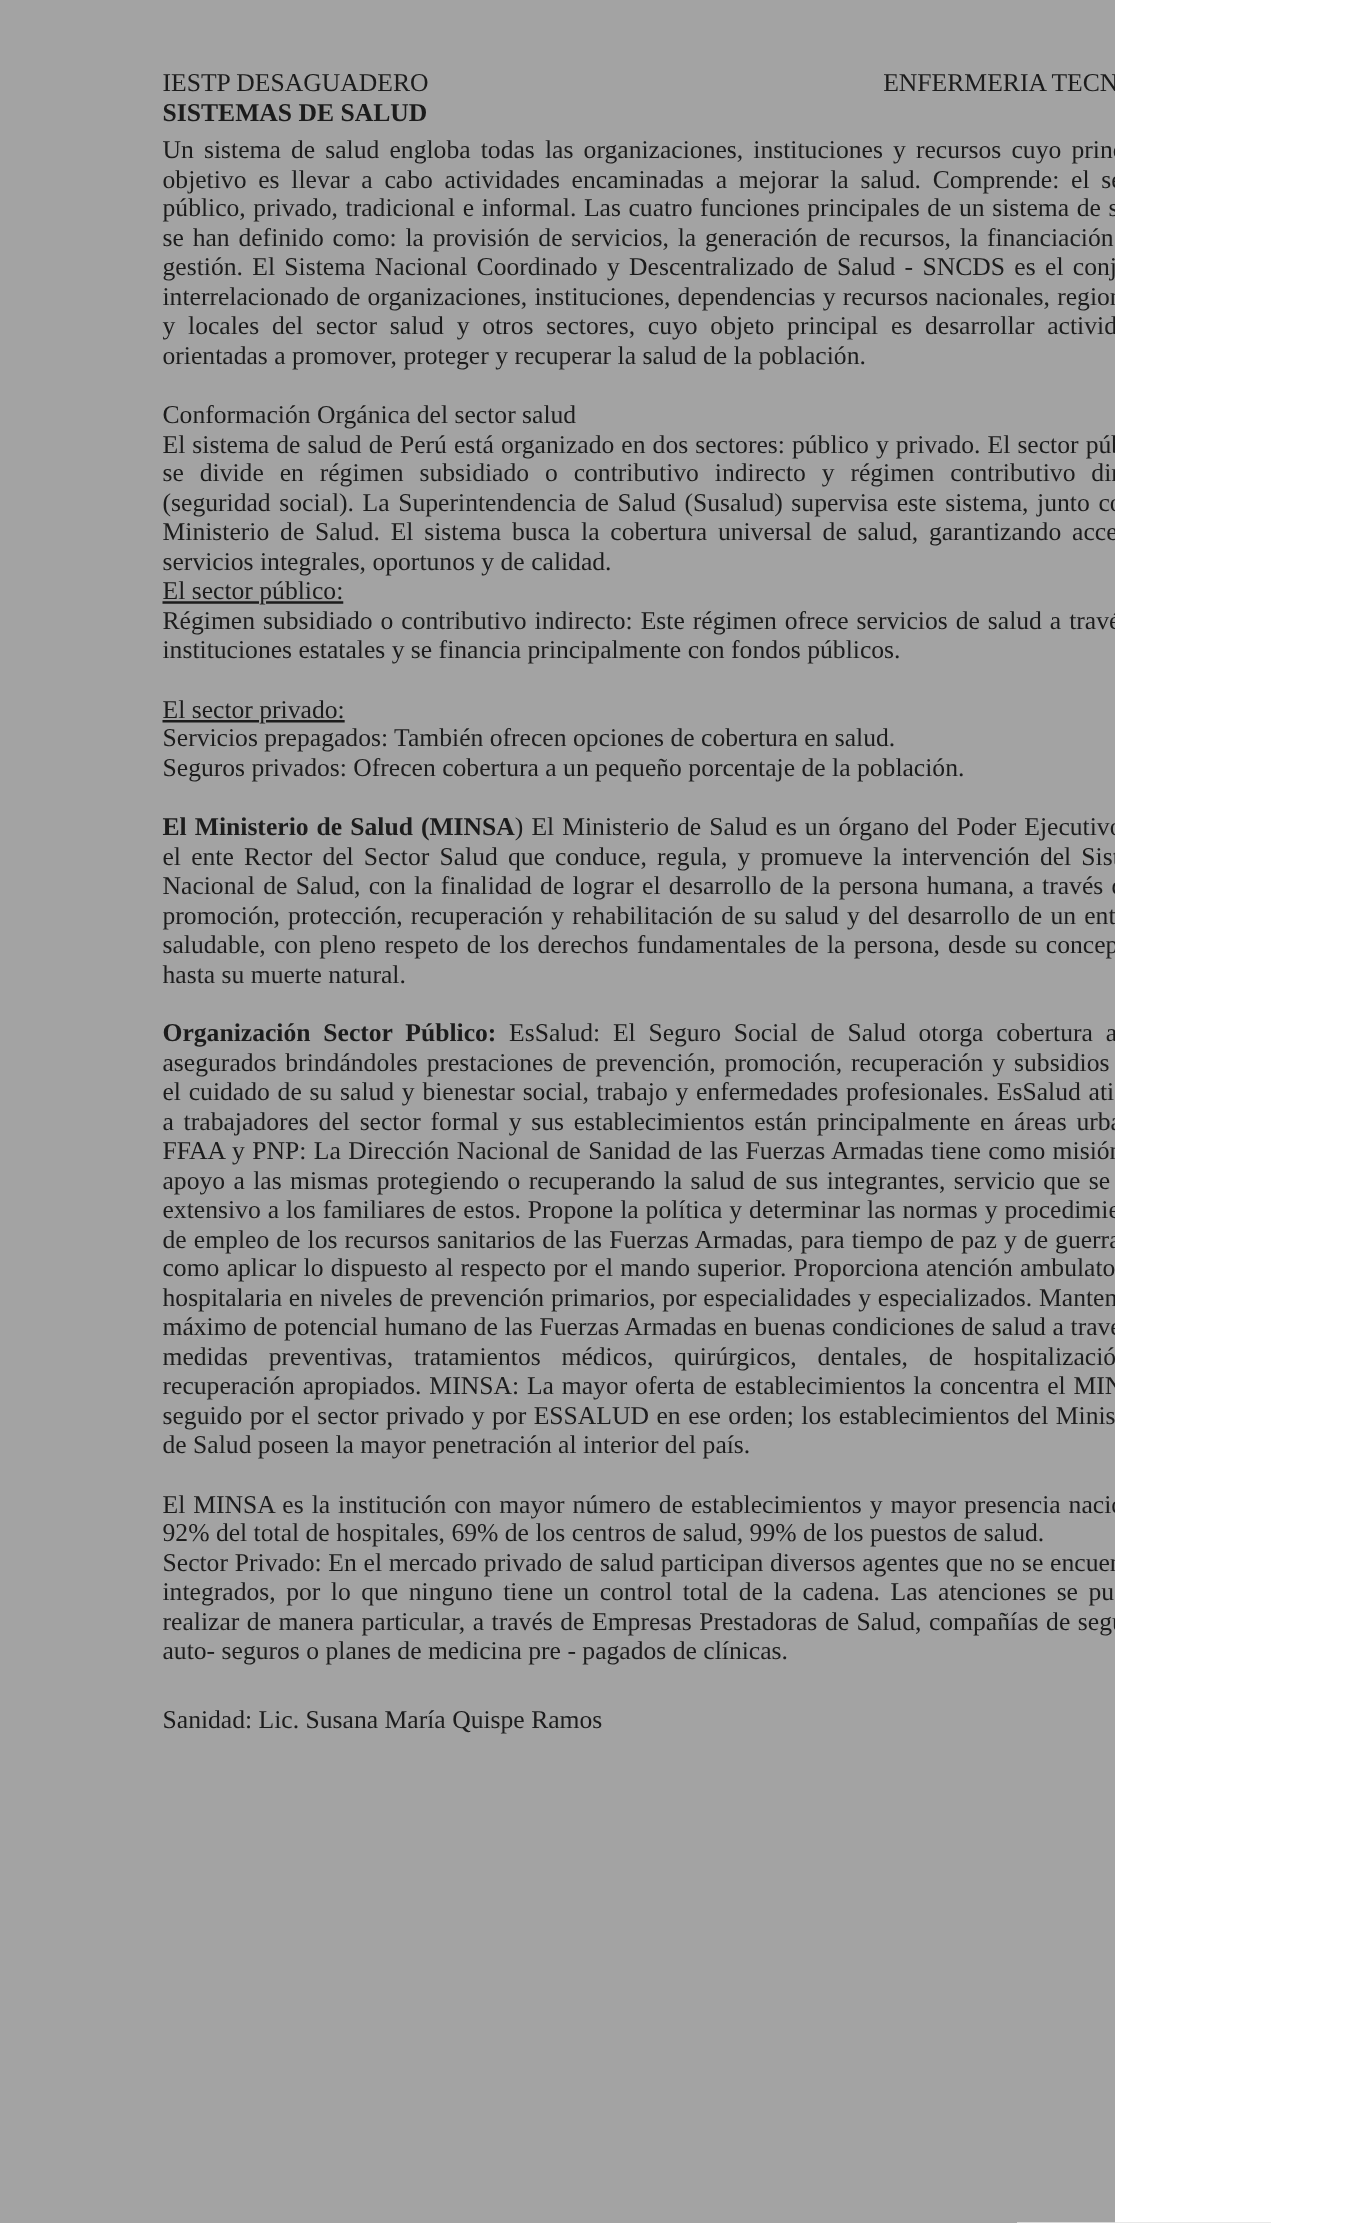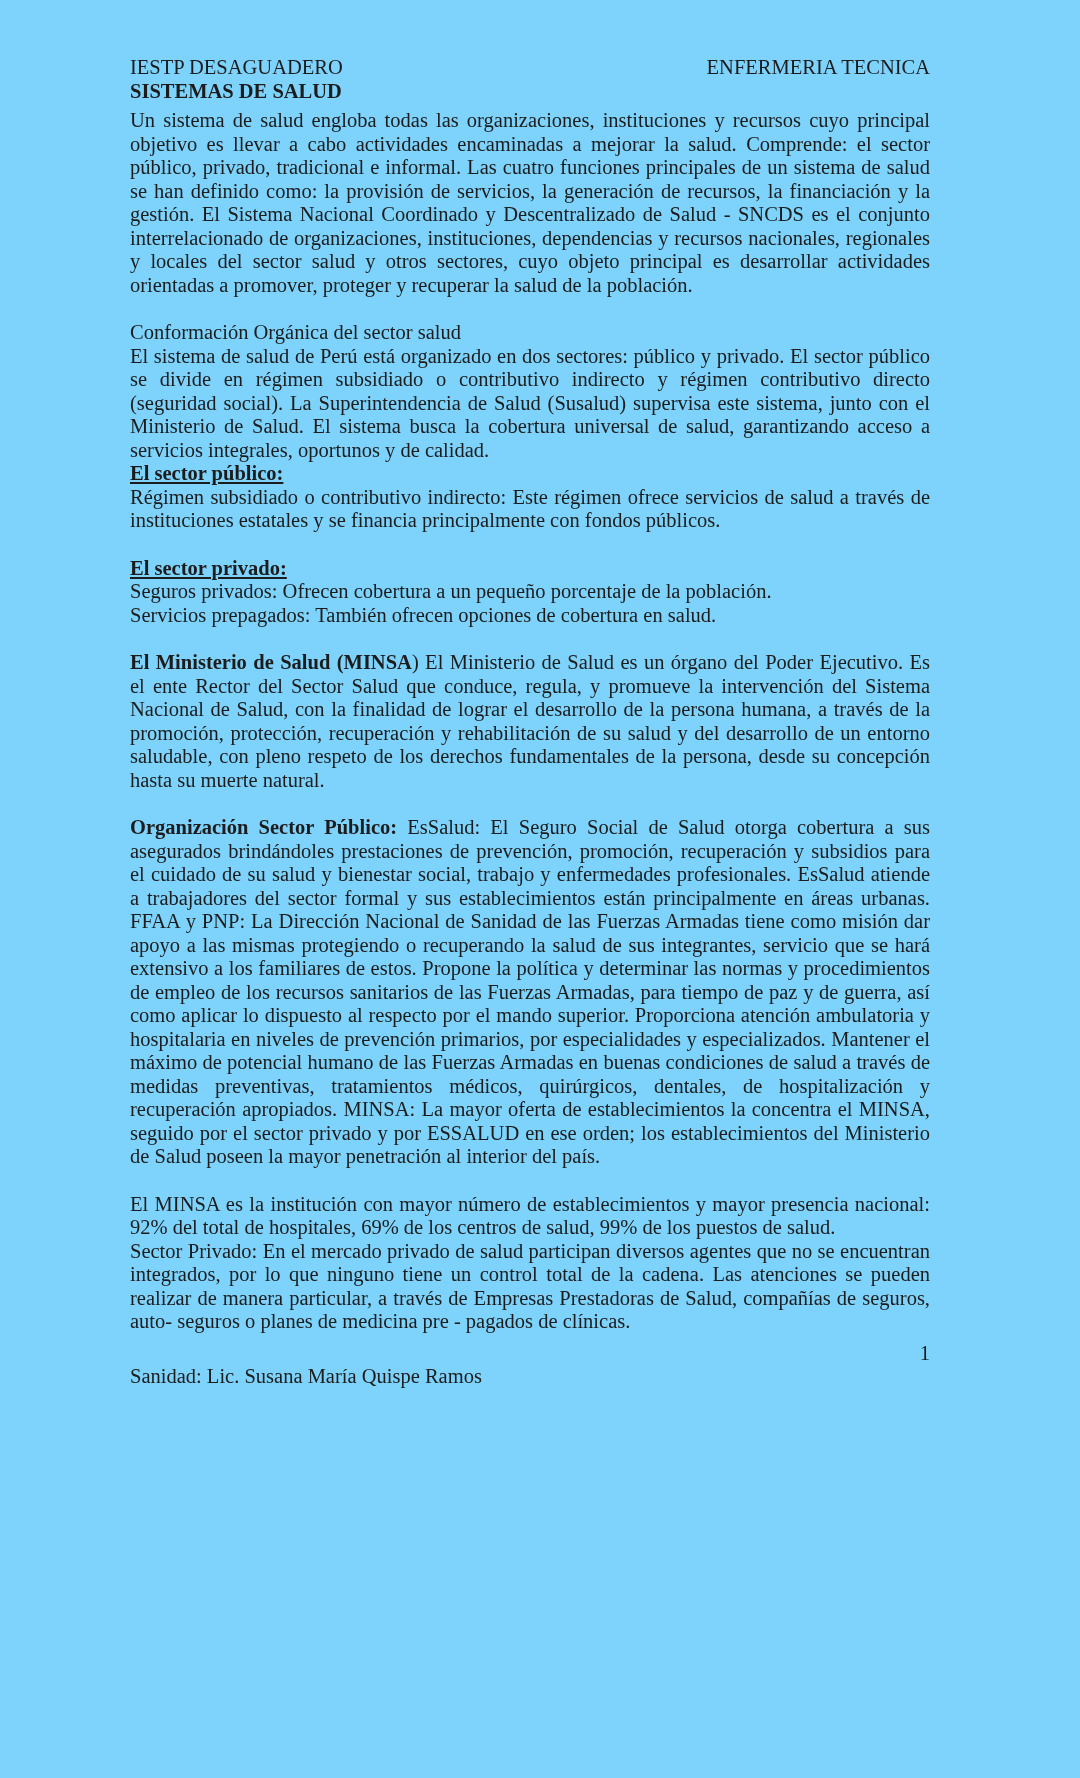--- a/index.html
+++ b/index.html
@@ -2,23 +2,23 @@
 <html><head>
 <meta charset="utf-8">
 <style>
   html, body {
     margin: 0;
     padding: 0;
     background: #ffffff;
   }
   .page {
     position: relative;
-    width: 1080px;
+    width: 892px;
     height: 1778px;
-    background: #7dd3fc;
+    background: #a3a3a3;
     overflow: hidden;
     font-family: "Liberation Serif", "DejaVu Serif", serif;
     color: #1c1c1c;
   }
   .content {
     position: absolute;
     left: 130px;
     top: 56px;
     width: 800px;
     font-size: 20.5px;
@@ -41,21 +41,21 @@
     font-weight: bold;
     margin-top: 0;
     margin-bottom: 6px;
   }
   .section-heading {
     font-weight: normal;
     margin: 0;
     text-align: left;
   }
   .section-subheading {
-    font-weight: bold;
+    font-weight: normal;
     text-decoration: underline;
     margin: 0;
     text-align: left;
   }
   .gap { height: 24px; }
   .bold { font-weight: bold; }
   .page-number-row {
     text-align: right;
     margin-top: 8px;
   }
@@ -84,22 +84,22 @@
     <p class="section-heading">Conformación Orgánica del sector salud</p>
     <p>El sistema de salud de Perú está organizado en dos sectores: público y privado. El sector público se divide en régimen subsidiado o contributivo indirecto y régimen contributivo directo (seguridad social). La Superintendencia de Salud (Susalud) supervisa este sistema, junto con el Ministerio de Salud. El sistema busca la cobertura universal de salud, garantizando acceso a servicios integrales, oportunos y de calidad.</p>
 
     <p class="section-subheading">El sector público:</p>
     <p>Régimen subsidiado o contributivo indirecto: Este régimen ofrece servicios de salud a través de instituciones estatales y se financia principalmente con fondos públicos.</p>
 
     <div class="gap"></div>
 
 
     <p class="section-subheading">El sector privado:</p>
+    <p>Servicios prepagados: También ofrecen opciones de cobertura en salud.</p>
     <p>Seguros privados: Ofrecen cobertura a un pequeño porcentaje de la población.</p>
-    <p>Servicios prepagados: También ofrecen opciones de cobertura en salud.</p>
 
     <div class="gap"></div>
 
     <p><span class="bold">El Ministerio de Salud (MINSA</span><span>) El Ministerio de Salud es un órgano del Poder Ejecutivo. Es el ente Rector del Sector Salud que conduce, regula, y promueve la intervención del Sistema Nacional de Salud, con la finalidad de lograr el desarrollo de la persona humana, a través de la promoción, protección, recuperación y rehabilitación de su salud y del desarrollo de un entorno saludable, con pleno respeto de los derechos fundamentales de la persona, desde su concepción hasta su muerte natural.</span></p>
 
     <div class="gap"></div>
 
     <p><span class="bold">Organización Sector Público:</span><span> EsSalud: El Seguro Social de Salud otorga cobertura a sus asegurados brindándoles prestaciones de prevención, promoción, recuperación y subsidios para el cuidado de su salud y bienestar social, trabajo y enfermedades profesionales. EsSalud atiende a trabajadores del sector formal y sus establecimientos están principalmente en áreas urbanas. FFAA y PNP: La Dirección Nacional de Sanidad de las Fuerzas Armadas tiene como misión dar apoyo a las mismas protegiendo o recuperando la salud de sus integrantes, servicio que se hará extensivo a los familiares de estos. Propone la política y determinar las normas y procedimientos de empleo de los recursos sanitarios de las Fuerzas Armadas, para tiempo de paz y de guerra, así como aplicar lo dispuesto al respecto por el mando superior. Proporciona atención ambulatoria y hospitalaria en niveles de prevención primarios, por especialidades y especializados. Mantener el máximo de potencial humano de las Fuerzas Armadas en buenas condiciones de salud a través de medidas preventivas, tratamientos médicos, quirúrgicos, dentales, de hospitalización y recuperación apropiados. MINSA: La mayor oferta de establecimientos la concentra el MINSA, seguido por el sector privado y por ESSALUD en ese orden; los establecimientos del Ministerio de Salud poseen la mayor penetración al interior del país.</span></p>
 
     <div class="gap"></div>

